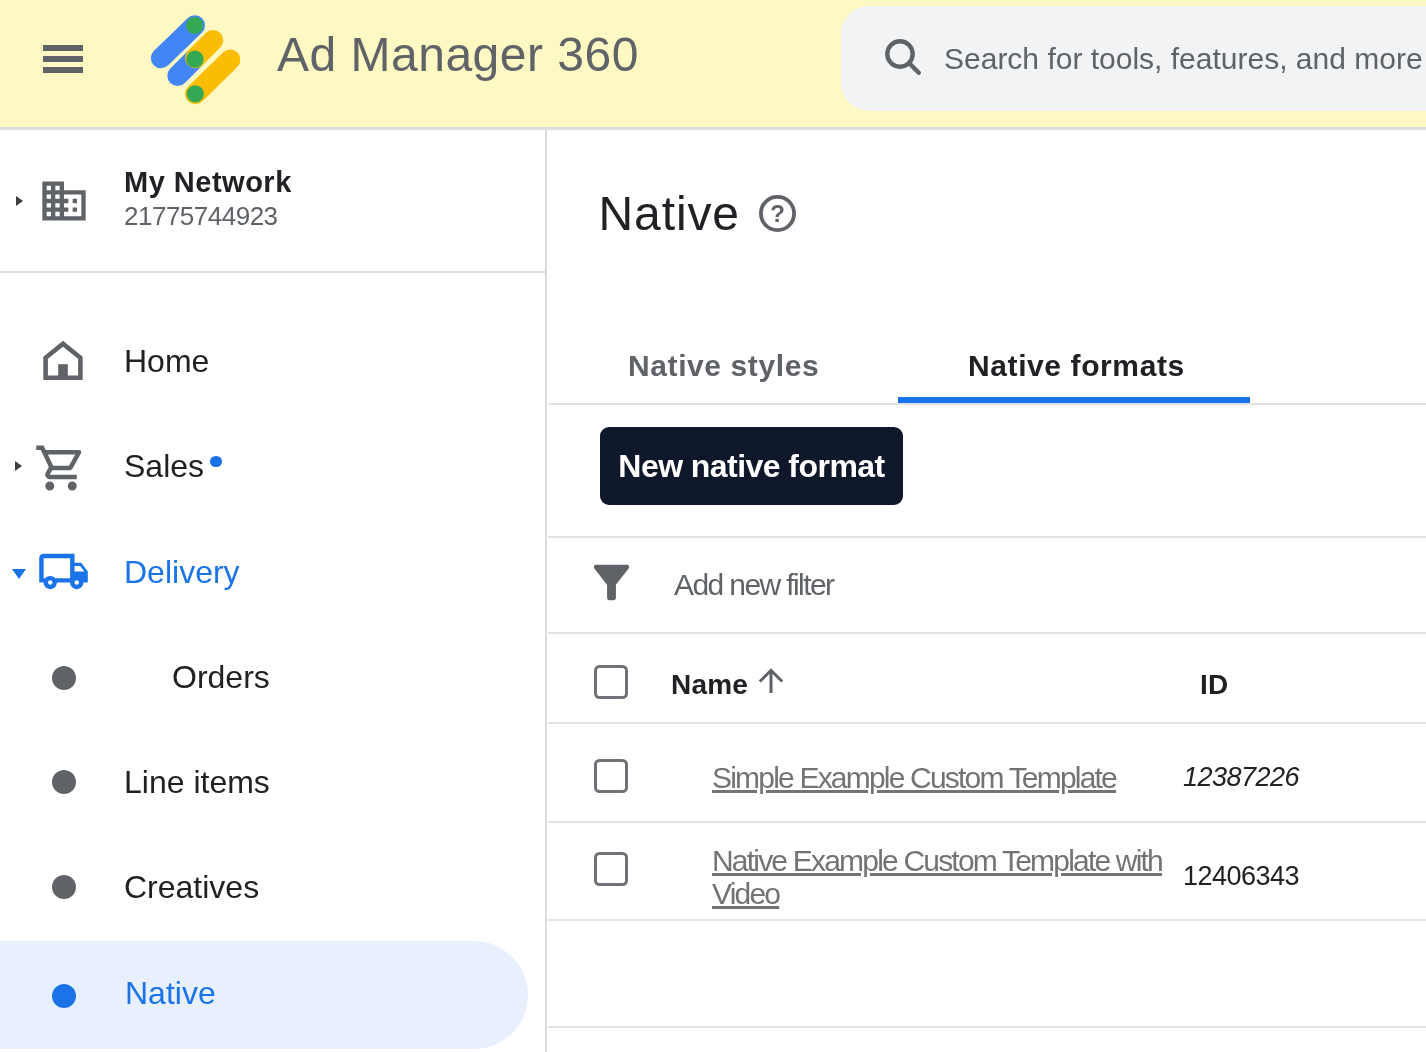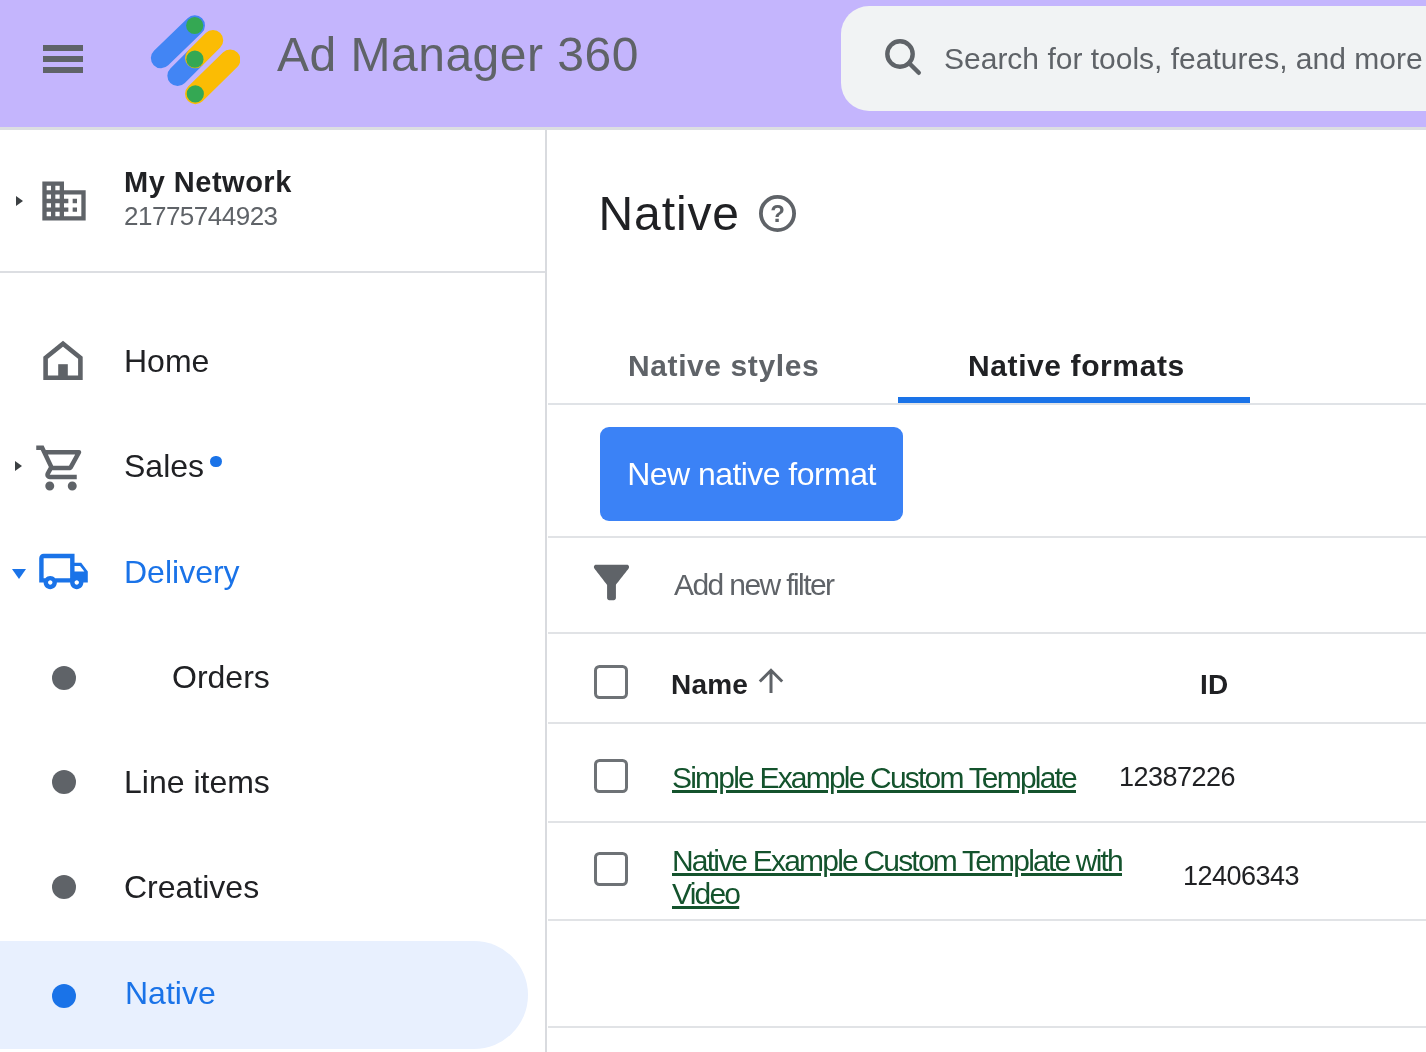--- a/index.html
+++ b/index.html
@@ -2,21 +2,21 @@
 <html><head>
 <meta charset="utf-8">
 <style>
   * { margin:0; padding:0; box-sizing:border-box; }
   html,body { width:1426px; height:1052px; overflow:hidden; background:#fff;
     font-family:"Liberation Sans", sans-serif; }
   .abs { position:absolute; }
   body { position:relative; }
   
   #header { position:absolute; left:0; top:0; width:1426px; height:130px;
-    background:#c4b5fd; border-bottom:3px solid #dcdee2; z-index:5; }
+    background:#fef9c3; border-bottom:3px solid #dcdee2; z-index:5; }
   .hbar { position:absolute; left:43px; width:40px; height:5.5px; background:#5f6368; }
   #searchbox { position:absolute; left:841px; top:6px; width:600px; height:105px;
     background:#f1f3f4; border-radius:28px 0 0 28px; }
   #searchtext { position:absolute; left:944px; top:44px; font-size:30px; color:#5f6368;
     line-height:30px; white-space:nowrap; }
   #logotext { position:absolute; left:277px; top:31px; font-size:48px; color:#5f6368;
     letter-spacing:0.5px; line-height:48px; white-space:nowrap; }
   
   #sidebar { position:absolute; left:0; top:130px; width:547px; height:922px;
     background:#fff; border-right:2.5px solid #d9dbdf; }
@@ -25,27 +25,27 @@
     border-left:7.5px solid #3c4043; border-top:5px solid transparent; border-bottom:5px solid transparent; }
   #pill { position:absolute; left:0px; top:941.3px; width:528px; height:107.5px;
     background:#e8f0fe; border-radius:0 54px 54px 0; }
   .dot { position:absolute; width:24px; height:24px; border-radius:50%; background:#5f6368; }
   
   #title { position:absolute; left:598.5px; top:190px; font-size:48px; color:#202124;
     line-height:48px; letter-spacing:0.9px; }
   .tabtxt { position:absolute; font-size:30px; font-weight:bold; line-height:30px; letter-spacing:0.6px; }
   #tabline { position:absolute; left:548px; top:402.5px; width:878px; height:2px; background:#e0e3e7; }
   #tabunder { position:absolute; left:898px; top:397px; width:352px; height:5.5px; background:#1a73e8; }
-  #newbtn { position:absolute; left:600px; top:427px; width:303px; height:94px;
-    background:#3b82f6; border-radius:9px; color:#fff; font-size:32px; font-weight:normal;
+  #newbtn { position:absolute; left:600px; top:427px; width:303px; height:78px;
+    background:#0f172a; border-radius:9px; color:#fff; font-size:32px; font-weight:bold;
     display:flex; align-items:center; justify-content:center; letter-spacing:-0.55px; }
   .hline { position:absolute; left:548px; width:878px; height:2px; background:#e1e3e6; }
   .cbx { position:absolute; width:34px; height:34px; border:3.8px solid #6e7276; border-radius:5.5px; }
-  .lnk { position:absolute; font-size:30px; letter-spacing:-1.8px; color:#14532d;
-    text-decoration:underline; line-height:33px; }
+  .lnk { position:absolute; font-size:30px; letter-spacing:-1.8px; color:#737373;
+    text-decoration:underline; line-height:33px;margin-left:40px; }
   .idtxt { position:absolute; font-size:27px; color:#202124; letter-spacing:-0.5px; line-height:27px;}
 </style>
 </head>
 <body>
 
   <div id="header">
     <div class="hbar" style="top:45px"></div>
     <div class="hbar" style="top:56.2px"></div>
     <div class="hbar" style="top:67.4px"></div>
 
@@ -130,21 +130,21 @@
   <div class="cbx" style="left:593.5px; top:665px;"></div>
   <div class="abs" style="left:671px; top:670.5px; font-size:28px; font-weight:bold; color:#202124; line-height:28px; letter-spacing:0.2px;">Name</div>
   <svg class="abs" style="left:755px; top:665px" width="32" height="32" viewBox="0 0 32 32">
     <path d="M16 28 L16 5.5 M4.8 16.5 L16 5.3 L27.2 16.5" fill="none" stroke="#5f6368" stroke-width="3"></path>
   </svg>
   <div class="abs" style="left:1180px; top:670.5px; font-size:28px; font-weight:bold; color:#202124; line-height:28px; letter-spacing:0.2px;margin-left:20px;">ID</div>
 
   <div class="hline" style="top:722px;"></div>
   <div class="cbx" style="left:594px; top:758.5px;"></div>
   <div class="lnk" style="left:672px; top:760.5px;">Simple Example Custom Template</div>
-  <div class="idtxt" style="left:1119px; top:764px;">12387226</div>
+  <div class="idtxt" style="left:1183px; top:764px;font-style:italic;">12387226</div>
 
   <div class="hline" style="top:820.5px;"></div>
   <div class="cbx" style="left:594px; top:851.5px;"></div>
   <div class="lnk" style="left:672px; top:844px; width:480px;">Native Example Custom Template with Video</div>
   <div class="idtxt" style="left:1183px; top:863px;">12406343</div>
 
   <div class="hline" style="top:918.5px;"></div>
   <div class="hline" style="top:1026px;"></div>
 
 </body></html>

